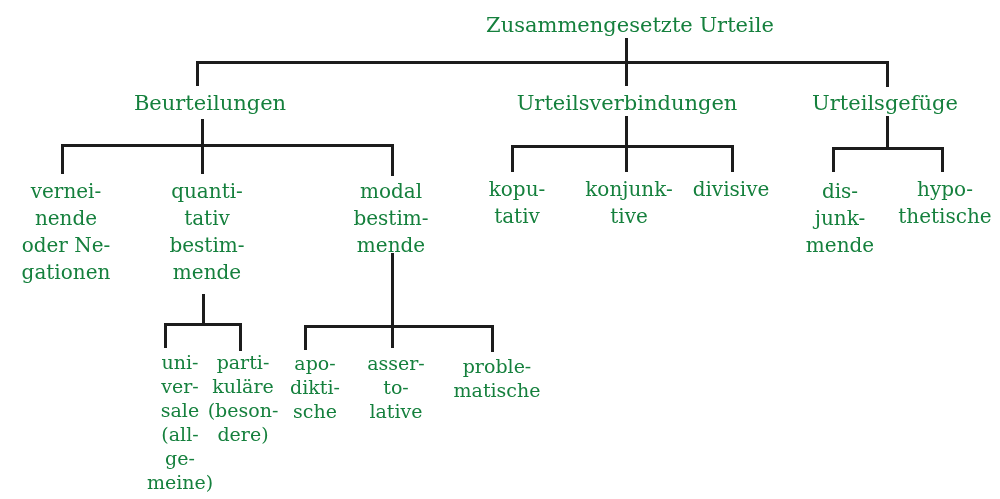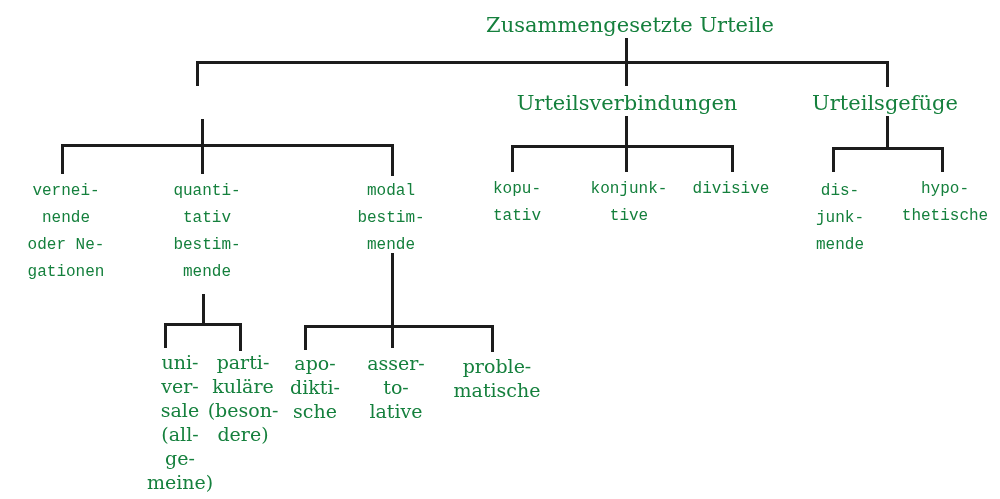--- a/index.html
+++ b/index.html
@@ -18,21 +18,21 @@
   }
   .node {
     position: absolute;
     transform: translateX(-50%);
     text-align: center;
     white-space: pre;
     color: #15803d;
   }
   .lvl1 { font-size: 21px; line-height: 26px; }
   .lvl2 { font-size: 21px; line-height: 26px; }
-  .lvl3 { font-size: 16px; line-height: 27px; font-family: Liberation Mono, monospace; }
+  .lvl3 { font-size: 20px; line-height: 27px; }
   .lvl4 { font-size: 19px; line-height: 24px; }
   .line {
     position: absolute;
     background: #1c1c1c;
   }
 </style>
 </head>
 <body>
 
 <div class="canvas">
@@ -67,20 +67,21 @@
   <div class="line" style="left:239px; top:323px; width:3px; height:28px;"></div>
 
   <div class="line" style="left:391px; top:253px; width:3px; height:74px;"></div>
   <div class="line" style="left:304px; top:325px; width:190px; height:3px;"></div>
   <div class="line" style="left:304px; top:325px; width:3px; height:25px;"></div>
   <div class="line" style="left:391px; top:325px; width:3px; height:23px;"></div>
   <div class="line" style="left:491px; top:325px; width:3px; height:27px;"></div>
 
   <div class="node lvl1" style="left:630px; top:12px;">Zusammengesetzte Urteile</div>
 
+  <div class="node lvl2" style="left:210px; top:90px;">Beurteilungen</div>
   <div class="node lvl2" style="left:627px; top:90px;">Urteilsverbindungen</div>
   <div class="node lvl2" style="left:885px; top:90px;">Urteilsgefüge</div>
 
   <div class="node lvl3" style="left:66px; top:178px;">vernei-
 nende
 oder Ne-
 gationen</div>
   <div class="node lvl3" style="left:207px; top:178px;">quanti-
 tativ
 bestim-

